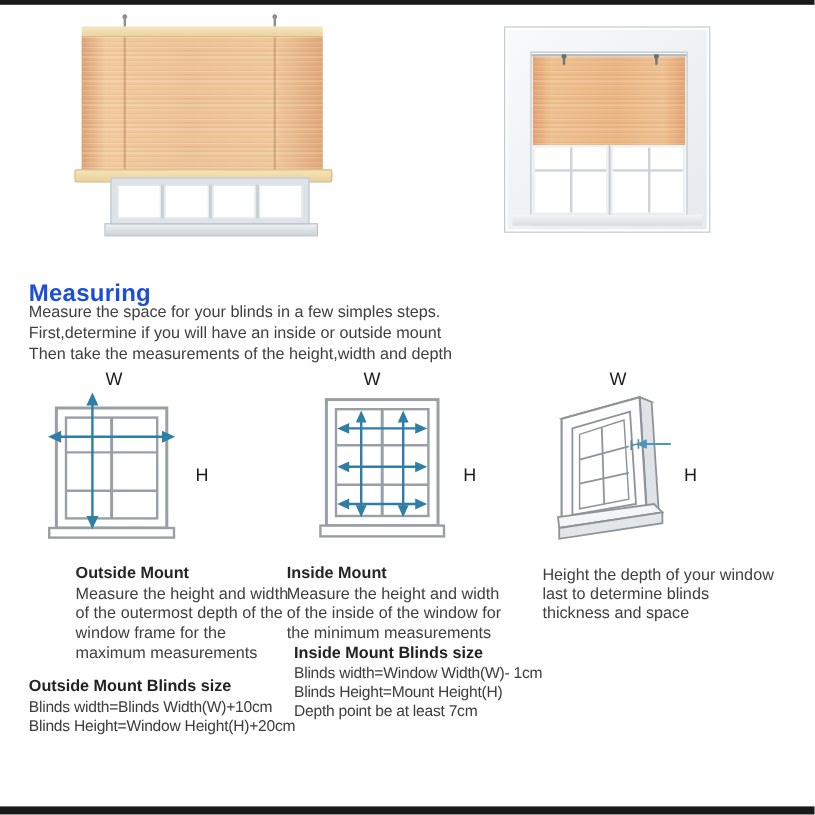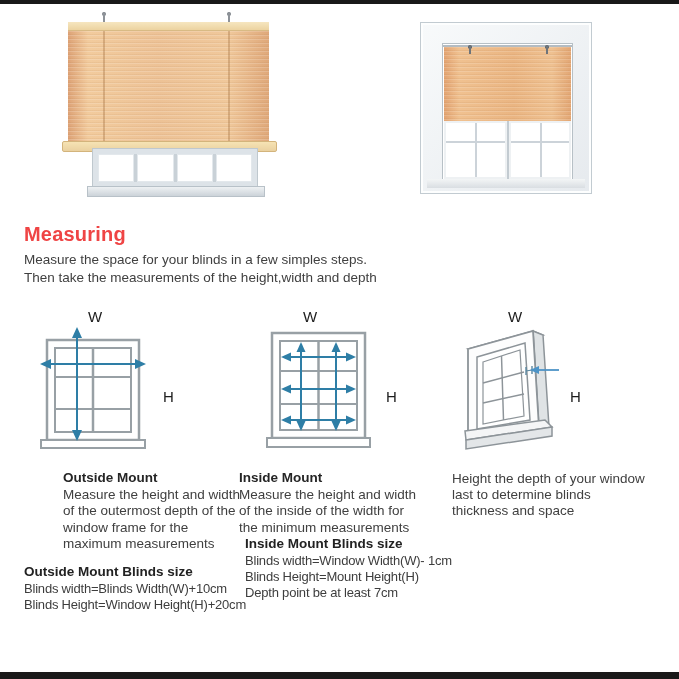--- a/index.html
+++ b/index.html
@@ -38,21 +38,21 @@
   .hookR2 .stem{position:absolute;left:1px;top:0;width:1.5px;height:9px;background:#6e747a;}
   .hookR2 .knob{position:absolute;left:0;top:0;width:3.5px;height:3.5px;border-radius:50%;background:#64696f;}
   .sashR{position:absolute;left:1px;top:77px;width:127px;height:58px;display:flex;gap:2px;background:#c3cbd1;}
   .sashR .sash{flex:1;position:relative;background:#ffffff;border:2px solid #eef1f3;box-sizing:border-box;}
   .sashR .vmul{position:absolute;left:50%;top:0;width:2px;height:100%;background:#ccd3d9;}
   .sashR .hmul{position:absolute;left:0;top:18px;width:100%;height:2px;background:#ccd3d9;}
   .sillR{position:absolute;left:1px;top:135px;width:127px;height:8px;background:linear-gradient(#f0f2f4,#d4dade);border-top:1px solid #c0c8ce;}
   .frameBotR{position:absolute;left:6px;top:156px;width:158px;height:9px;background:linear-gradient(#f3f5f6,#d9dee2);}
 
   
-  .h1{position:absolute;left:24px;top:223px;font-size:20px;font-weight:bold;color:#ef4444;letter-spacing:0.2px;}
+  .h1{position:absolute;left:24px;top:234px;font-size:20px;font-weight:bold;color:#1d4ed8;letter-spacing:0.2px;}
   .intro{position:absolute;left:24px;top:251px;font-size:13.5px;line-height:17.5px;color:#404040;}
 
   
   .dia{position:absolute;}
   .wh{position:absolute;font-size:15px;color:#1d1d1d;font-weight:500;}
 
   
   .col{position:absolute;font-size:13.5px;line-height:16.2px;color:#404040;}
   .col .t{font-weight:bold;color:#252525;margin-bottom:1px;}
 
@@ -120,20 +120,21 @@
         </div>
         <div class="sillR"></div>
       </div>
       <div class="frameBotR"></div>
     </div>
   </div>
 
   <div class="h1">Measuring</div>
   <div class="intro">
     <div>Measure the space for your blinds in a few simples steps.</div>
+    <div>First,determine if you will have an inside or outside mount</div>
     <div>Then take the measurements of the height,width and depth</div>
   </div>
 
   <span class="wh" style="left:88px;top:308px;">W</span>
   <span class="wh" style="left:163px;top:388px;">H</span>
   <svg class="dia" style="left:28px;top:310px;" width="150" height="145">
     <rect x="19" y="30" width="92" height="100" fill="#ffffff" stroke="#98a0a5" stroke-width="2.5"></rect>
     <rect x="27" y="38" width="76" height="84" fill="none" stroke="#98a0a5" stroke-width="2"></rect>
     <line x1="65" y1="38" x2="65" y2="122" stroke="#98a0a5" stroke-width="2.5"></line>
     <line x1="27" y1="67" x2="103" y2="67" stroke="#98a0a5" stroke-width="2"></line>
@@ -206,21 +207,21 @@
   <div class="col" style="left:24px;top:470px;width:215px;margin-left:39px;">
     <div class="t">Outside Mount</div>
     <div>Measure the height and width</div>
     <div>of the outermost depth of the</div>
     <div>window frame for the</div>
     <div>maximum measurements</div>
   </div>
   <div class="col" style="left:239px;top:470px;width:220px;">
     <div class="t">Inside Mount</div>
     <div>Measure the height and width</div>
-    <div>of the inside of the width for</div>
+    <div>of the inside of the window for</div>
     <div>the minimum measurements</div>
   </div>
   <div class="col" style="left:452px;top:471px;width:226px;">
     <div>Height the depth of your window</div>
     <div>last to determine blinds</div>
     <div>thickness and space</div>
   </div>
 
   <div class="sz" style="left:24px;top:564px;width:232px;">
     <div class="t">Outside Mount Blinds size</div>

